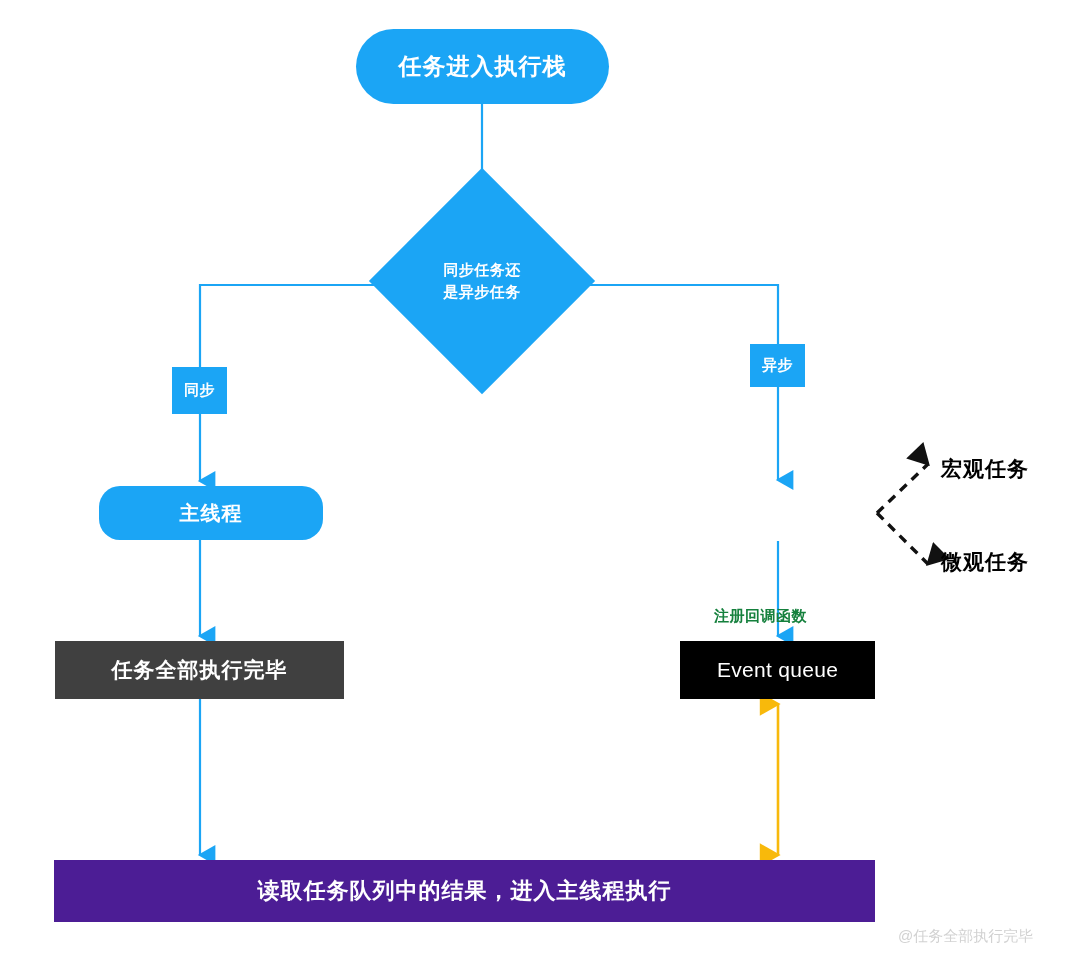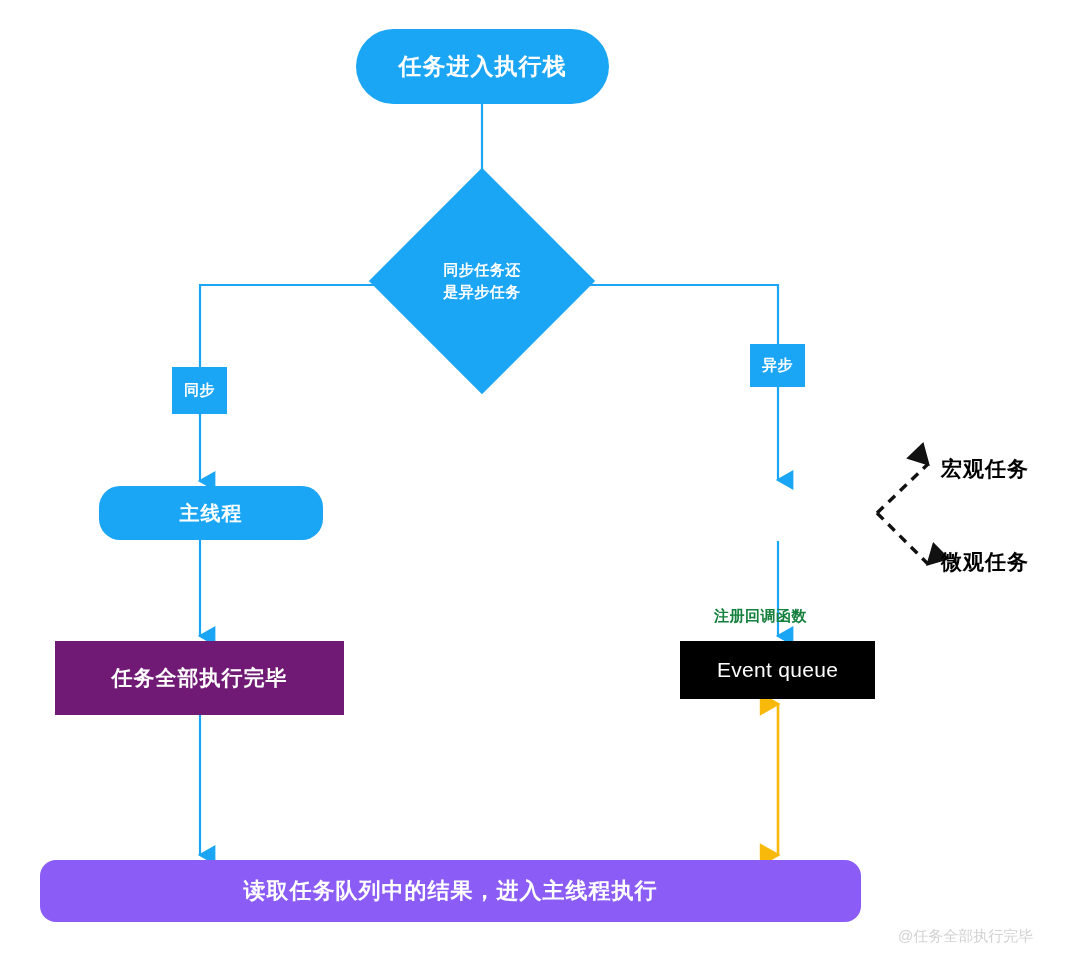--- a/index.html
+++ b/index.html
@@ -101,22 +101,22 @@
     background: #1BA5F5;
     font-size: 20px;
     font-weight: bold;
     letter-spacing: 1px;
     border-radius: 21px;
   }
   #node-all-done {
     left: 55px;
     top: 641px;
     width: 289px;
-    height: 74px;
-    background: #701a75;
+    height: 58px;
+    background: #404040;
     font-size: 21px;
     font-weight: bold;
     letter-spacing: 1px;
     text-align: center;
   }
   #node-event-table {
     left: 680px;
     top: 485px;
     width: 195px;
     height: 56px;
@@ -128,29 +128,28 @@
     left: 680px;
     top: 641px;
     width: 195px;
     height: 58px;
     background: #000000;
     font-size: 21px;
     letter-spacing: 0.3px;
   }
   
   #node-result-bar {
-    left: 40px;
+    left: 54px;
     top: 860px;
     width: 821px;
     height: 62px;
-    background: #8b5cf6;
+    background: #4c1d95;
     font-size: 22px;
     font-weight: bold;
     letter-spacing: 1px;
-    border-radius: 16px;
   }
   
   .plain-label {
     position: absolute;
     color: #000000;
     font-size: 21px;
     font-weight: bold;
     white-space: nowrap;
     z-index: 3;
     letter-spacing: 1px;

